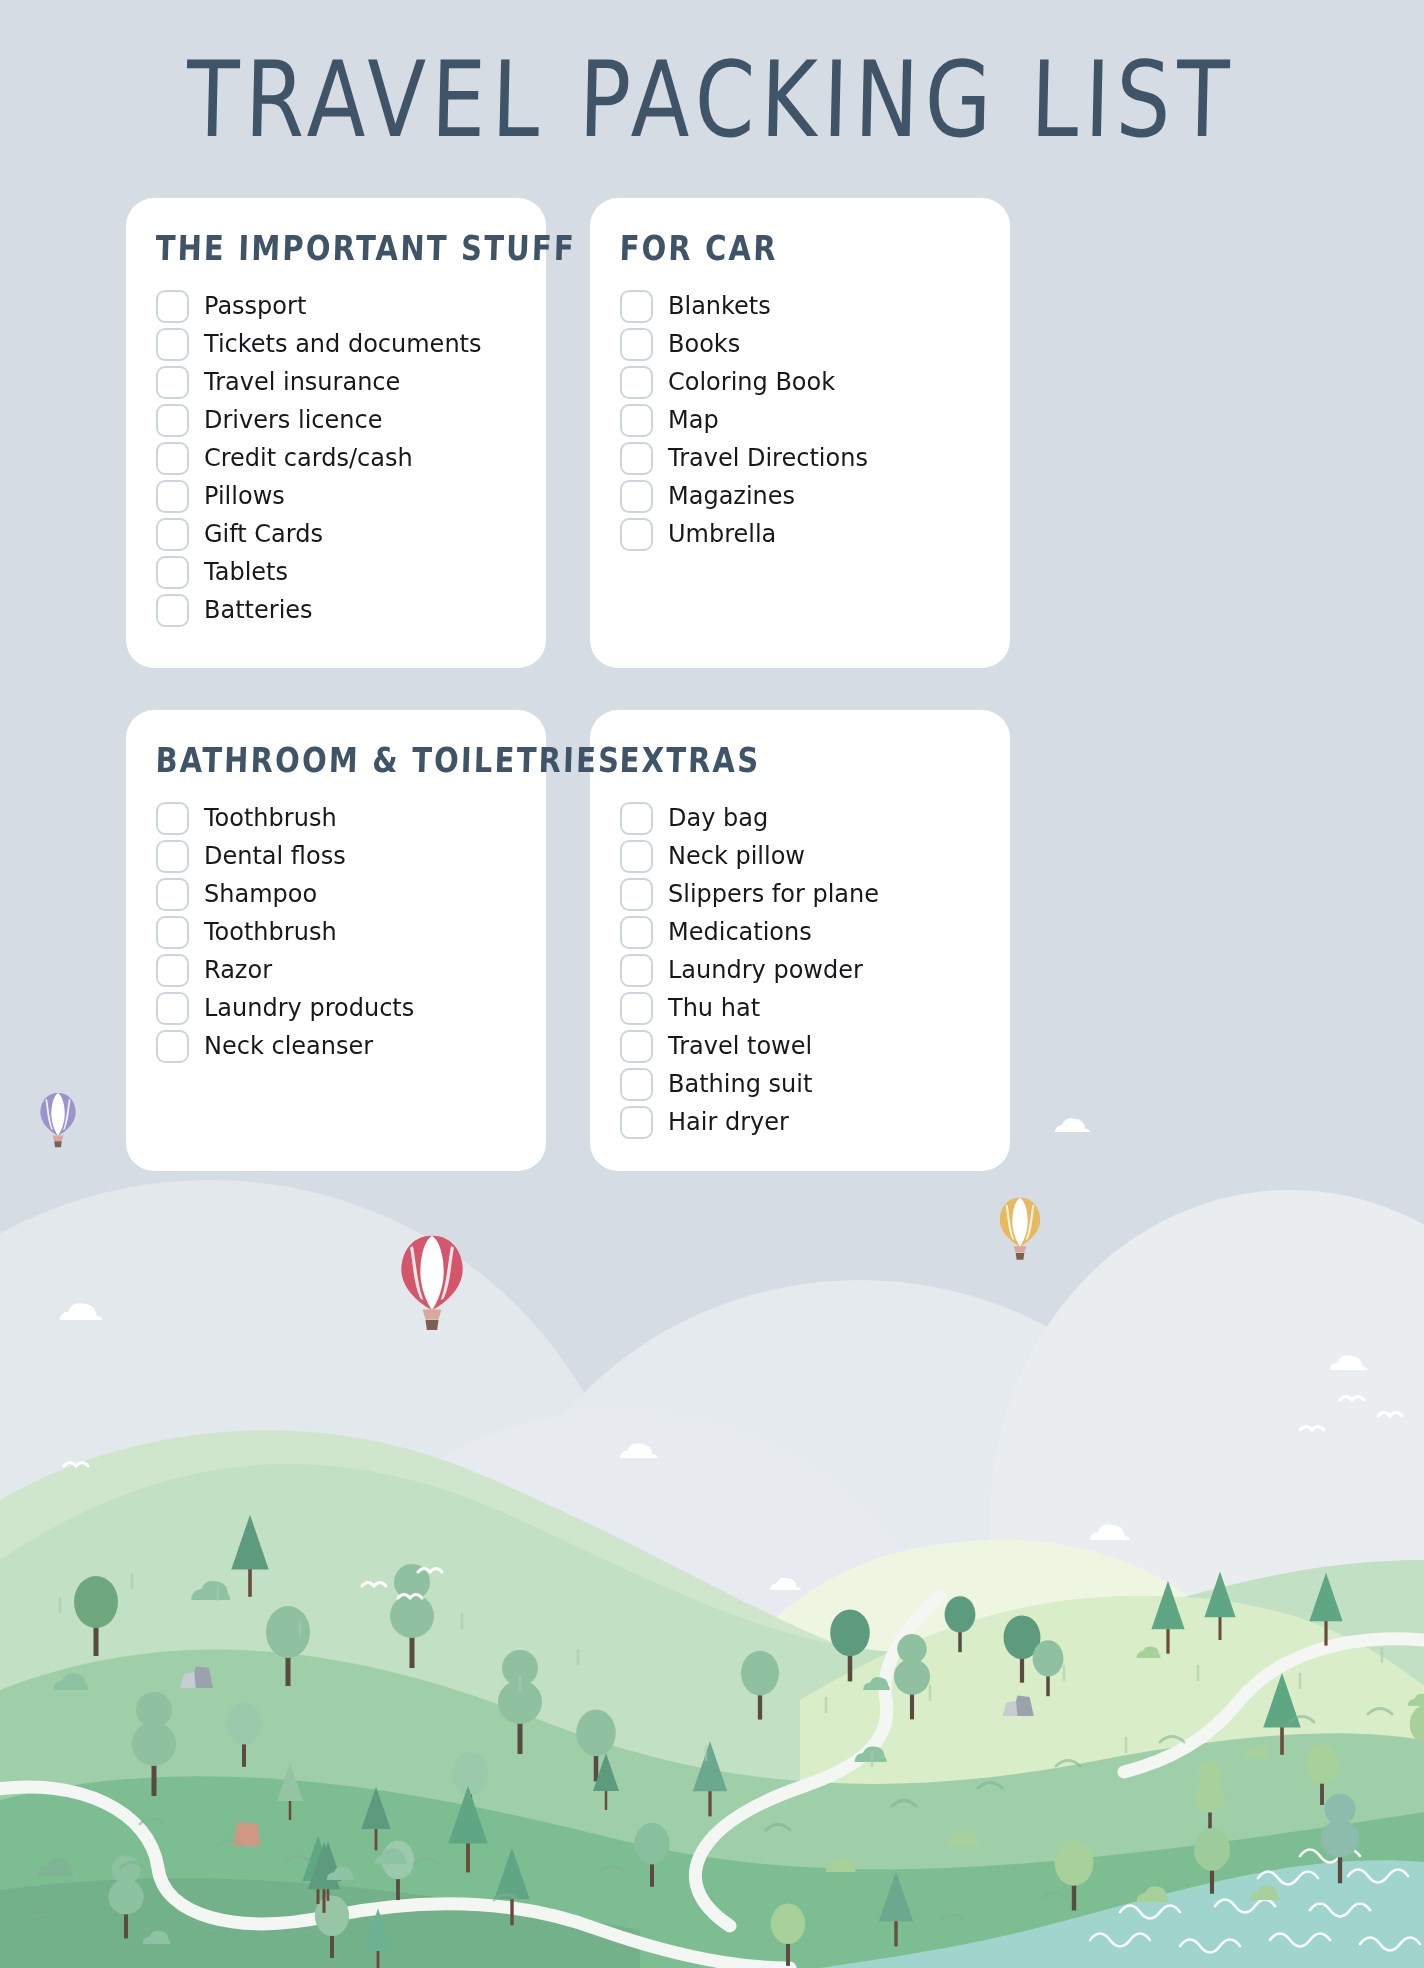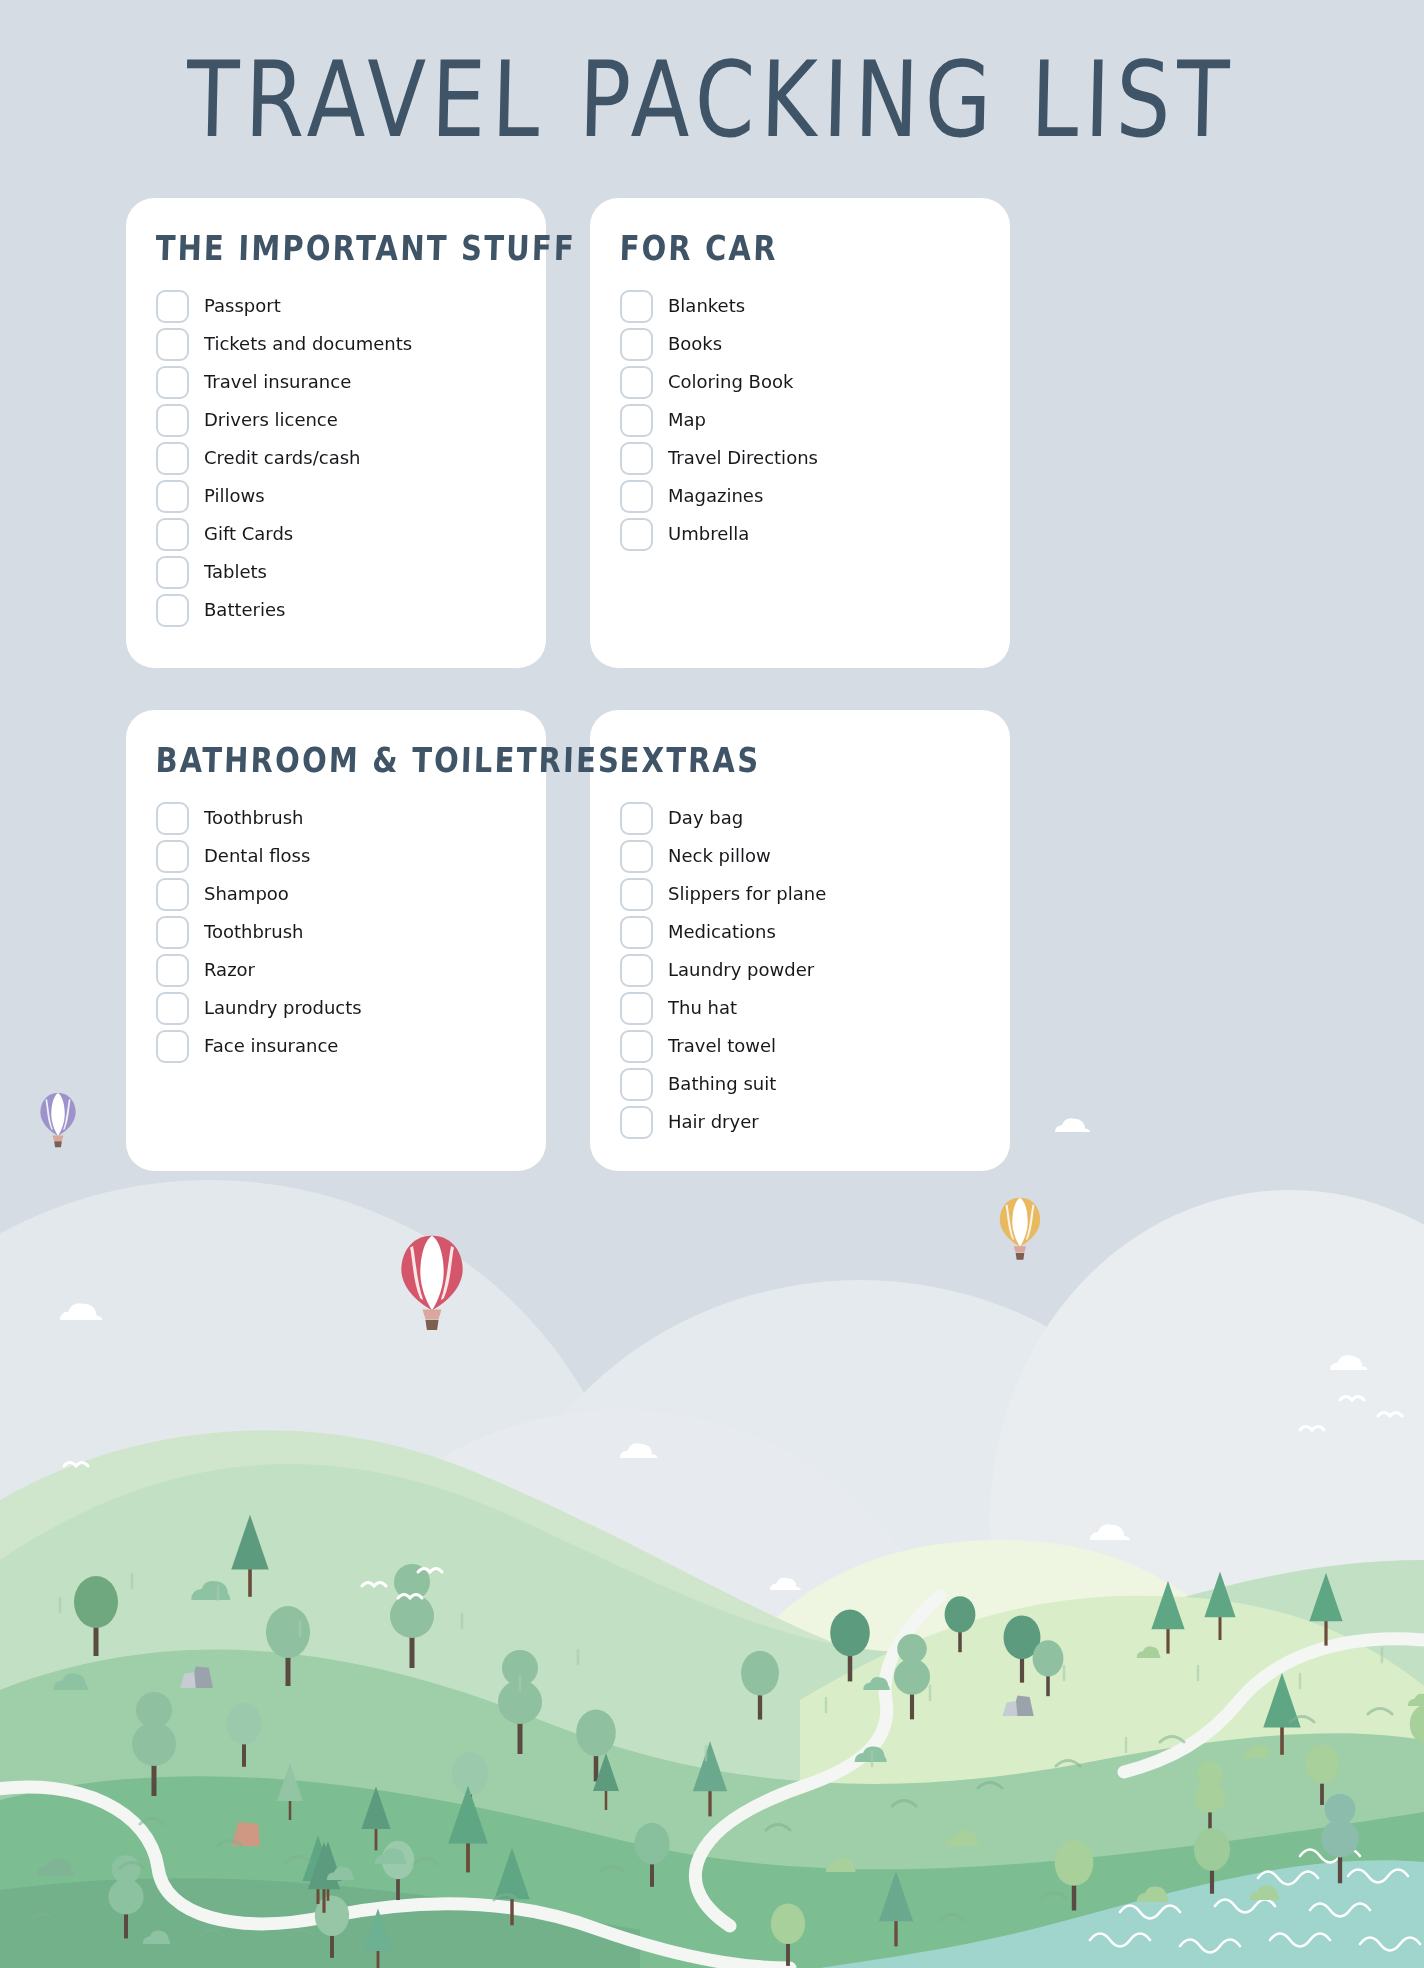--- a/index.html
+++ b/index.html
@@ -92,21 +92,21 @@
     height: 33px;
     border: 2px solid #ccd5de;
     border-radius: 9px;
     background: #ffffff;
     flex: 0 0 auto;
     margin-right: 15px;
   }
 
   .check-label {
     font-family: "DejaVu Sans", sans-serif;
-    font-size: 18px;
+    font-size: 24px;
     color: #16181b;
     line-height: 1;
     white-space: nowrap;
   }
 </style>
 </head>
 <body>
 
 <div id="stage">
 
@@ -562,21 +562,21 @@
         <li class="check-item">
             <span class="checkbox"></span>
             <span class="check-label">Razor</span>
           </li>
         <li class="check-item">
             <span class="checkbox"></span>
             <span class="check-label">Laundry products</span>
           </li>
         <li class="check-item">
             <span class="checkbox"></span>
-            <span class="check-label">Face insurance</span>
+            <span class="check-label">Neck cleanser</span>
           </li>
       </ul>
     </section>
 
     <section class="card tall-d">
       <h2 class="card-title">EXTRAS</h2>
       <ul class="check-list">
         <li class="check-item">
             <span class="checkbox"></span>
             <span class="check-label">Day bag</span>

